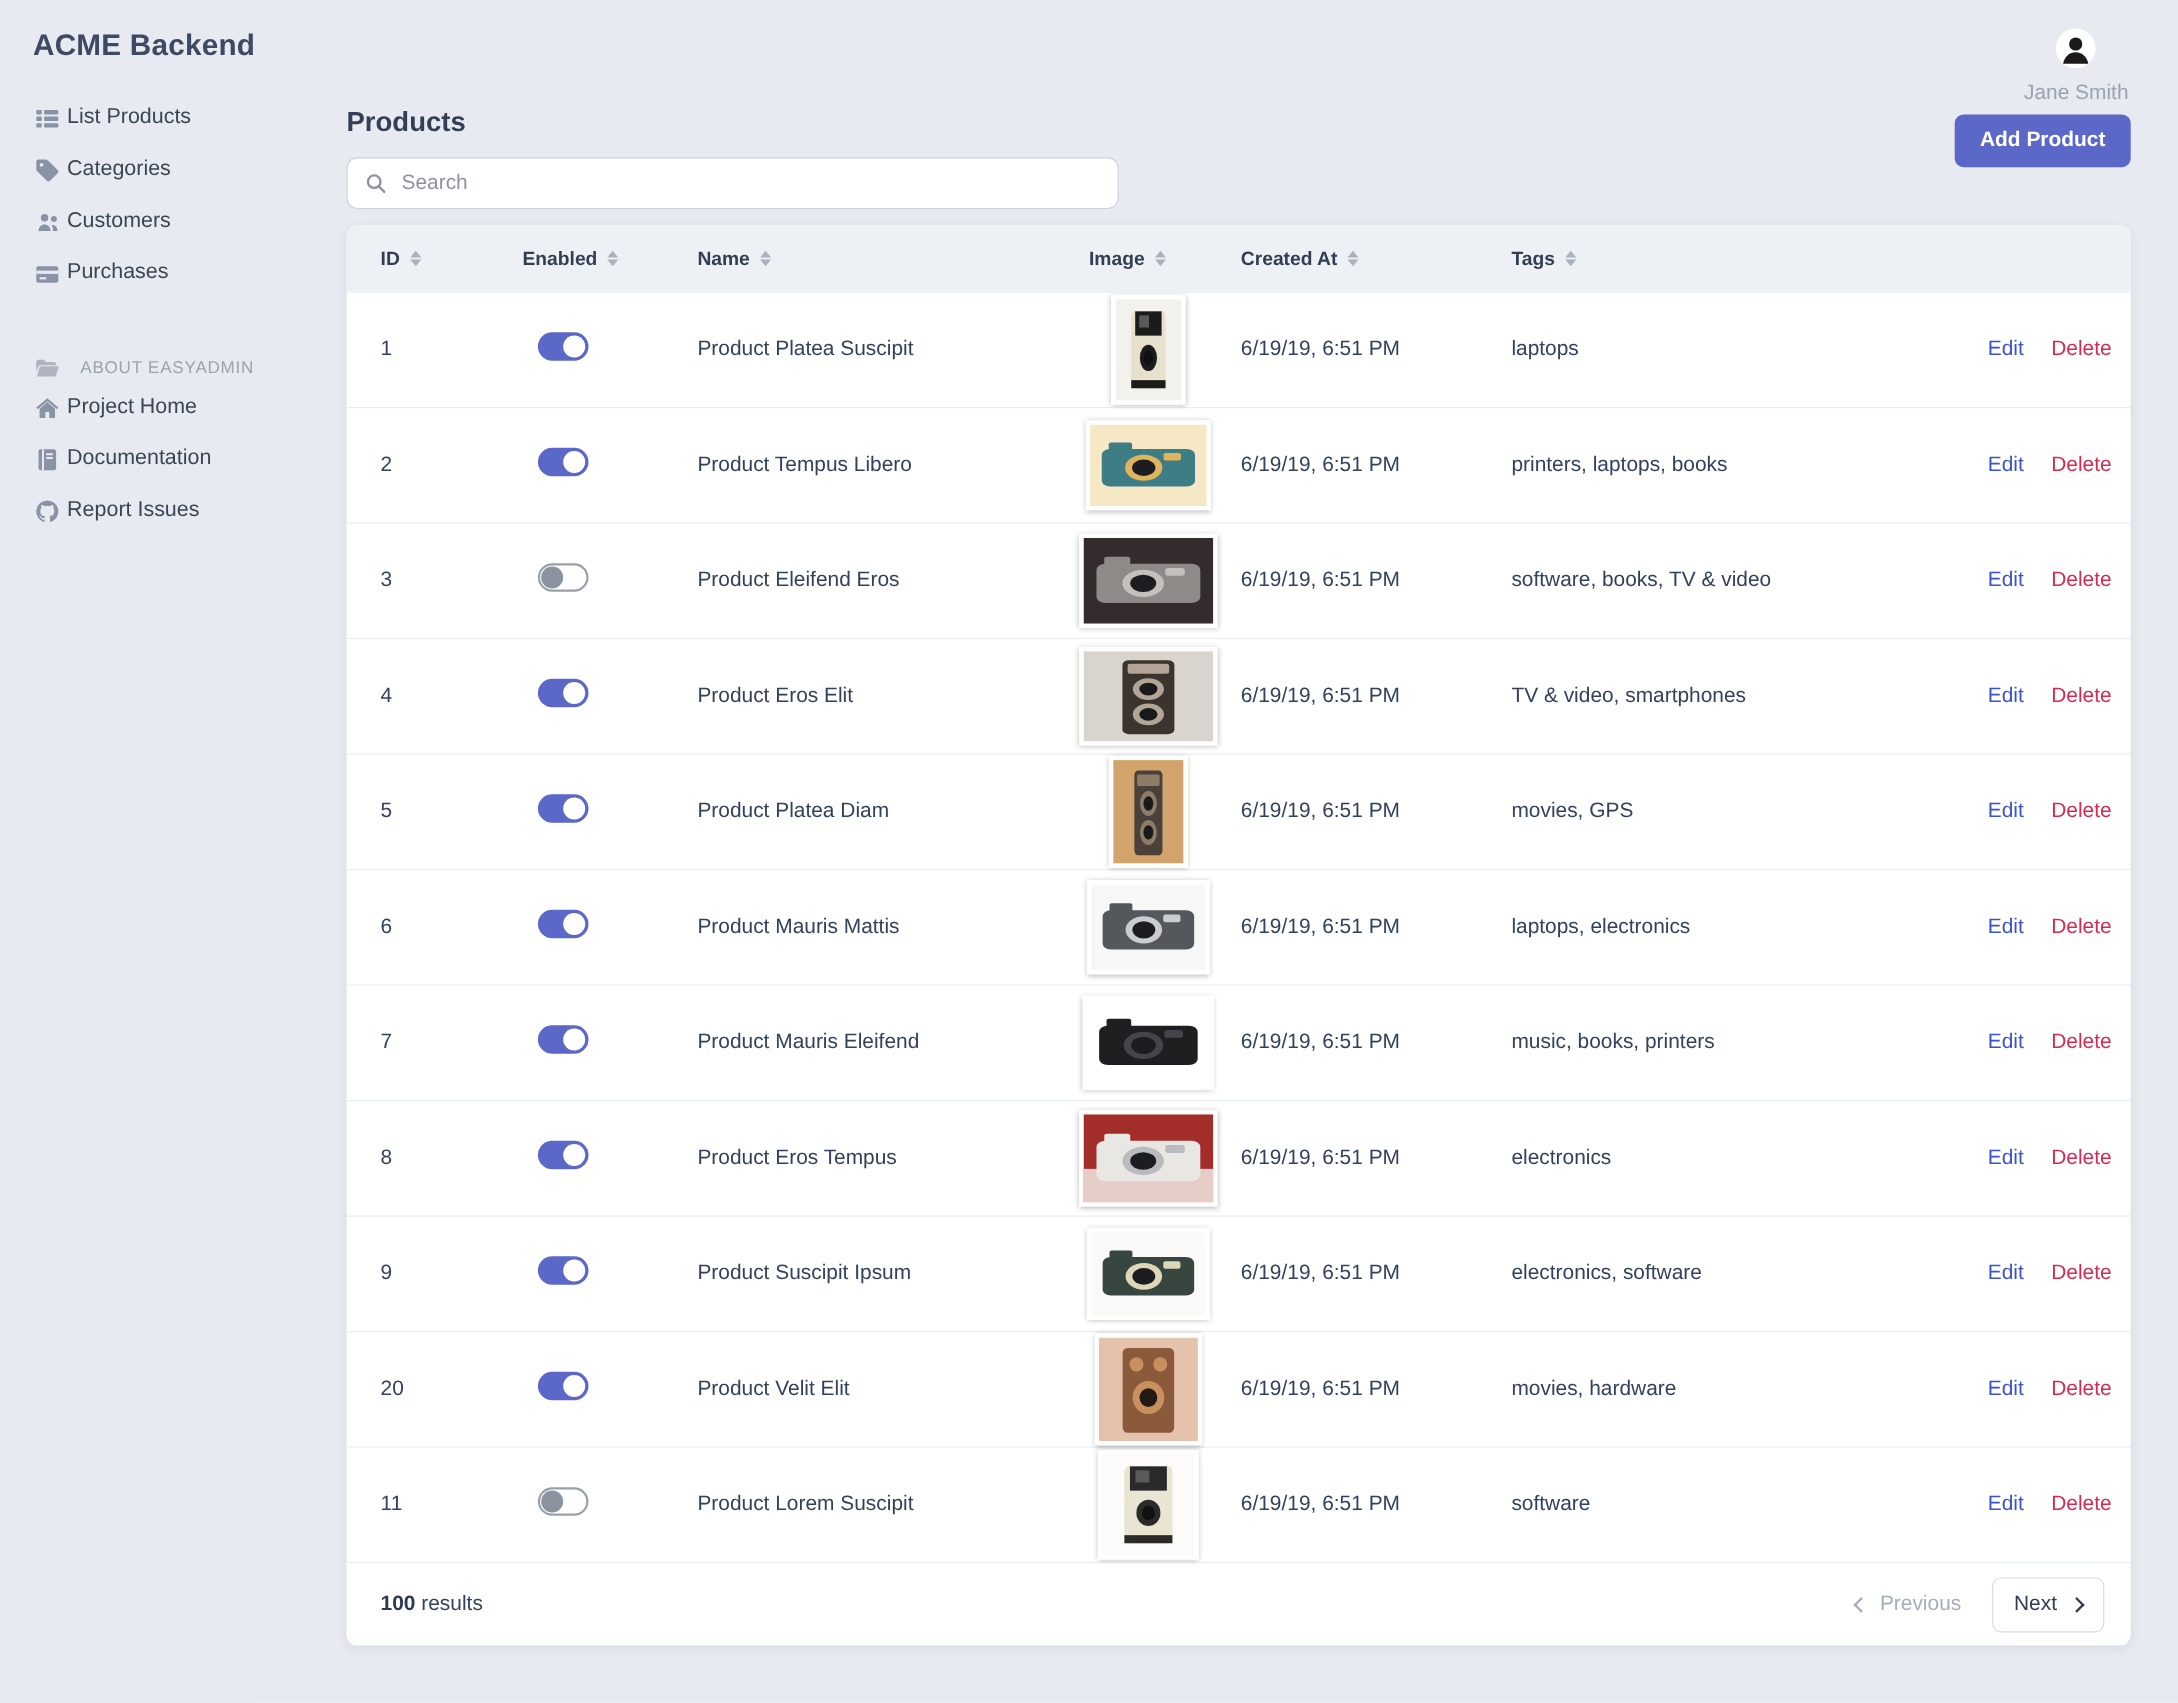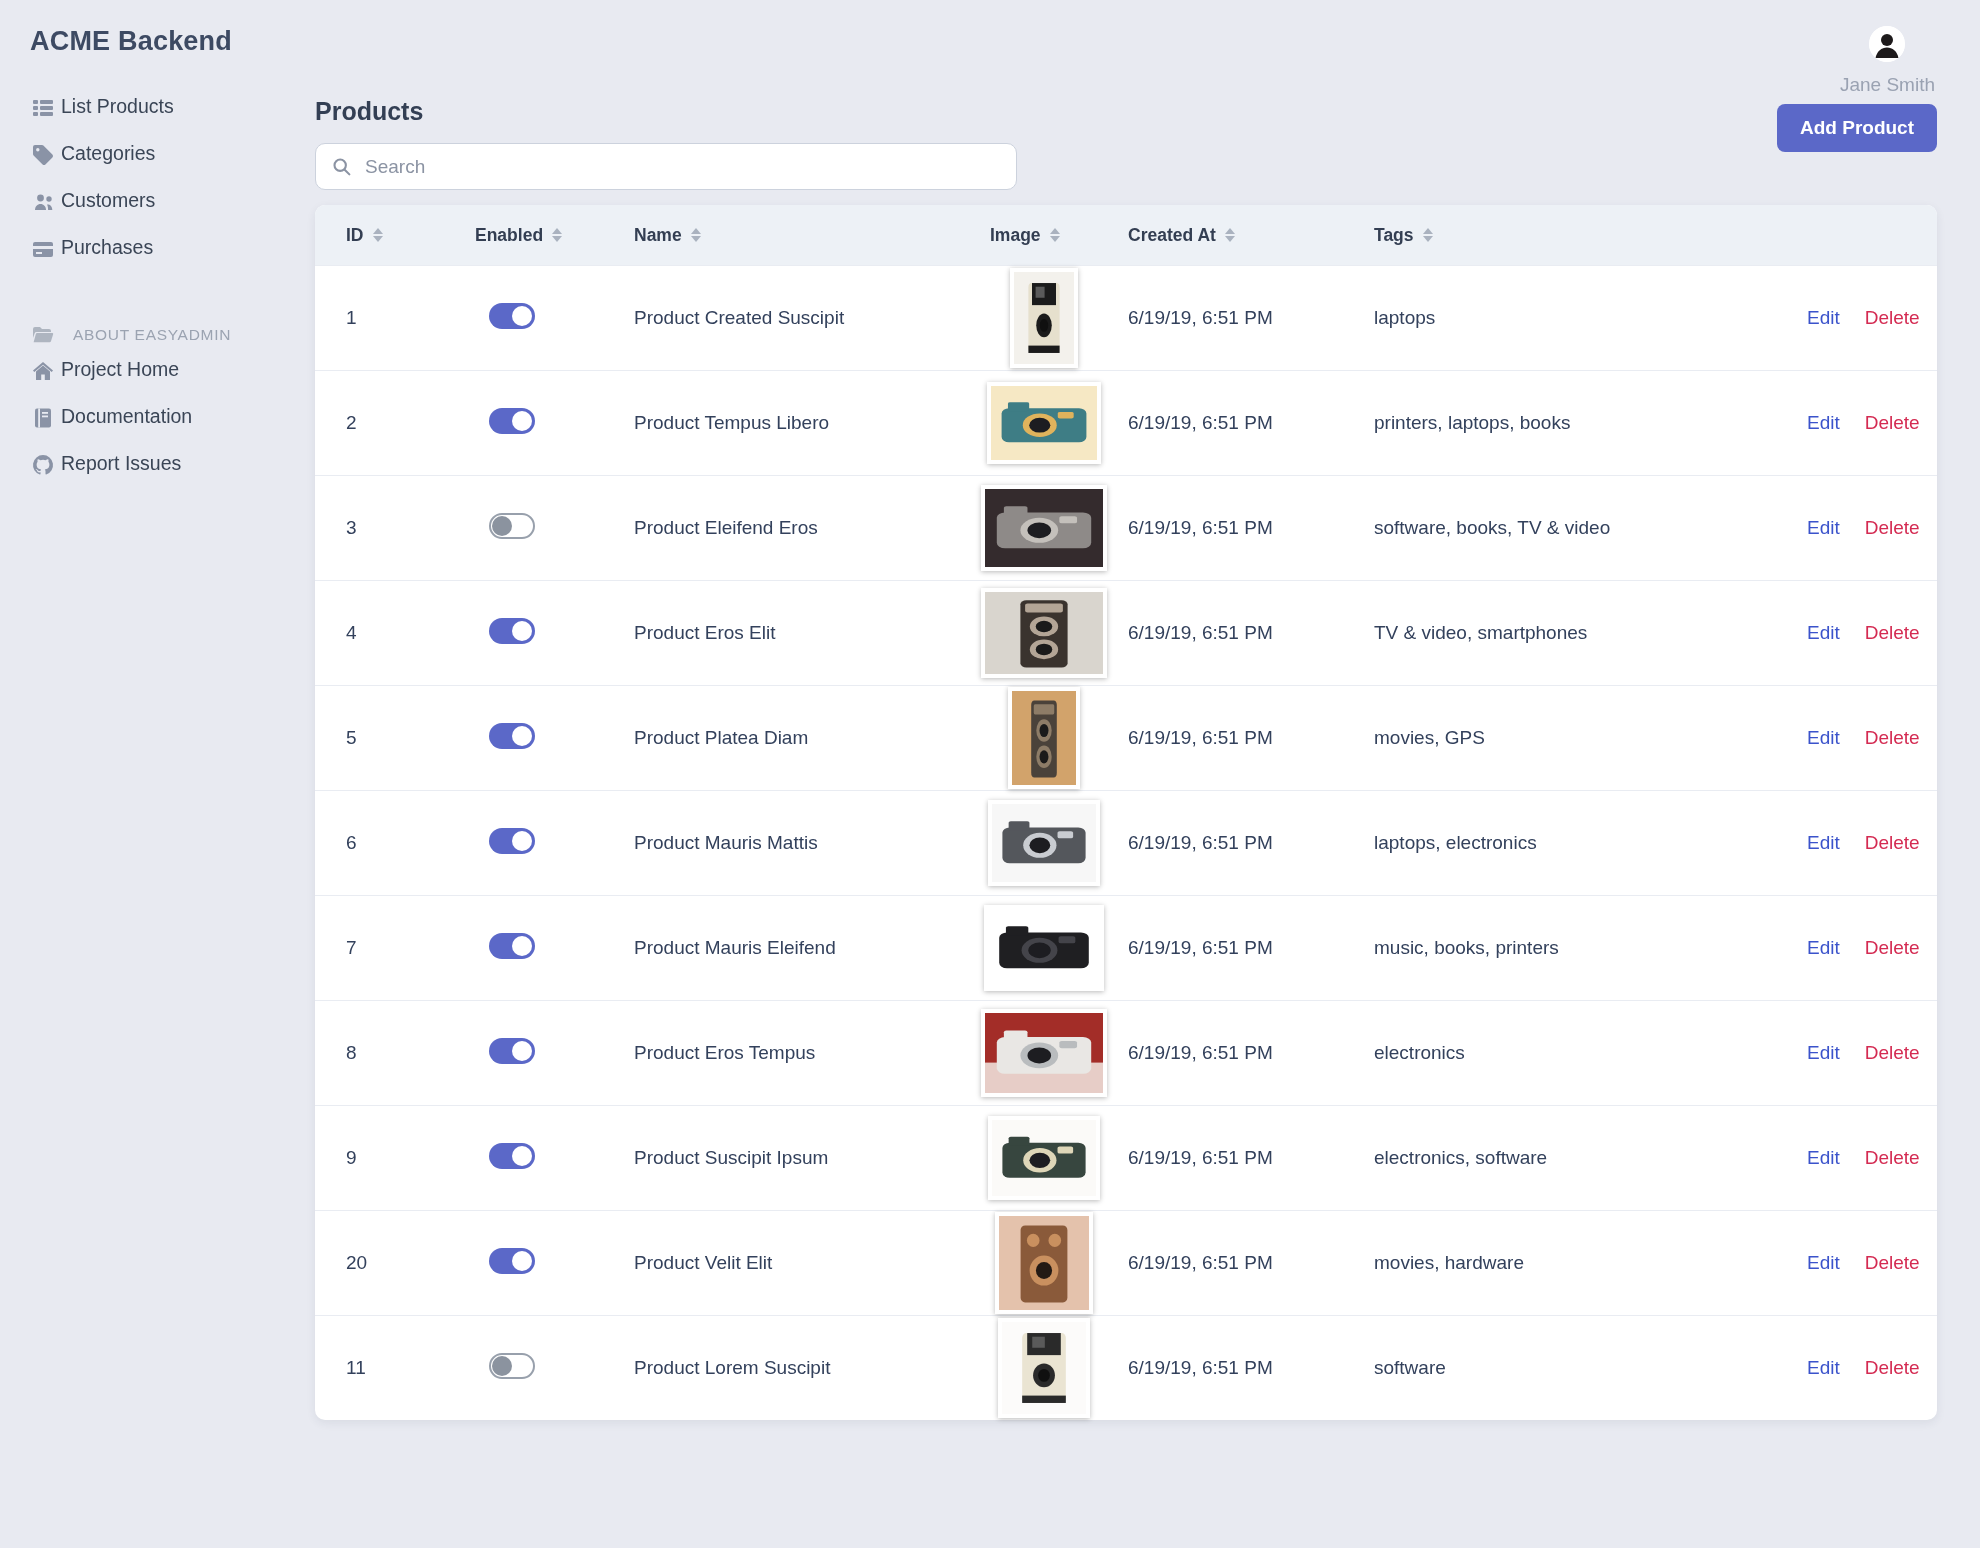--- a/index.html
+++ b/index.html
@@ -232,21 +232,21 @@
             <i class="up"></i>
             <i class="down"></i>
           </span>
         </div>
         <div></div>
       </div>
     <div>
         <div class="grid-row trow">
           <div>1</div>
           <div><span class="toggle on"><span class="knob"></span></span></div>
-          <div>Product Created Suscipit</div>
+          <div>Product Platea Suscipit</div>
           <div class="img-cell">
             <span class="thumb" title="instant camera"><svg width="60" height="92" viewBox="0 0 100 100" preserveAspectRatio="none">
                 <rect width="100" height="100" fill="#f3f1ec"></rect>
                 <rect x="24" y="12" width="52" height="76" rx="5" fill="#e6e0cd"></rect>
                 <rect x="30" y="12" width="40" height="24" fill="#1b1b1b"></rect>
                 <rect x="36" y="16" width="15" height="12" fill="#5a5a5a"></rect>
                 <circle cx="50" cy="58" r="13" fill="#1b1b1b"></circle>
                 <circle cx="50" cy="58" r="7" fill="#101010"></circle>
                 <rect x="24" y="80" width="52" height="8" fill="#1b1b1b"></rect>
               </svg></span>
@@ -466,14 +466,30 @@
               </svg></span>
           </div>
           <div>6/19/19, 6:51 PM</div>
           <div>software</div>
           <div class="actions">
             <a class="edit">Edit</a>
             <a class="delete">Delete</a>
           </div>
         </div>
       </div>
+    <div class="tfoot">
+      <div class="results">
+        <b>100</b>
+        <span>results</span>
+      </div>
+      <div class="pager">
+        <span class="prev">
+          <i class="chev chev-left"></i>
+          <span>Previous</span>
+        </span>
+        <button class="next-btn">
+          <span>Next</span>
+          <i class="chev chev-right"></i>
+        </button>
+      </div>
+    </div>
   </section>
 </main>
 
 </body></html>

